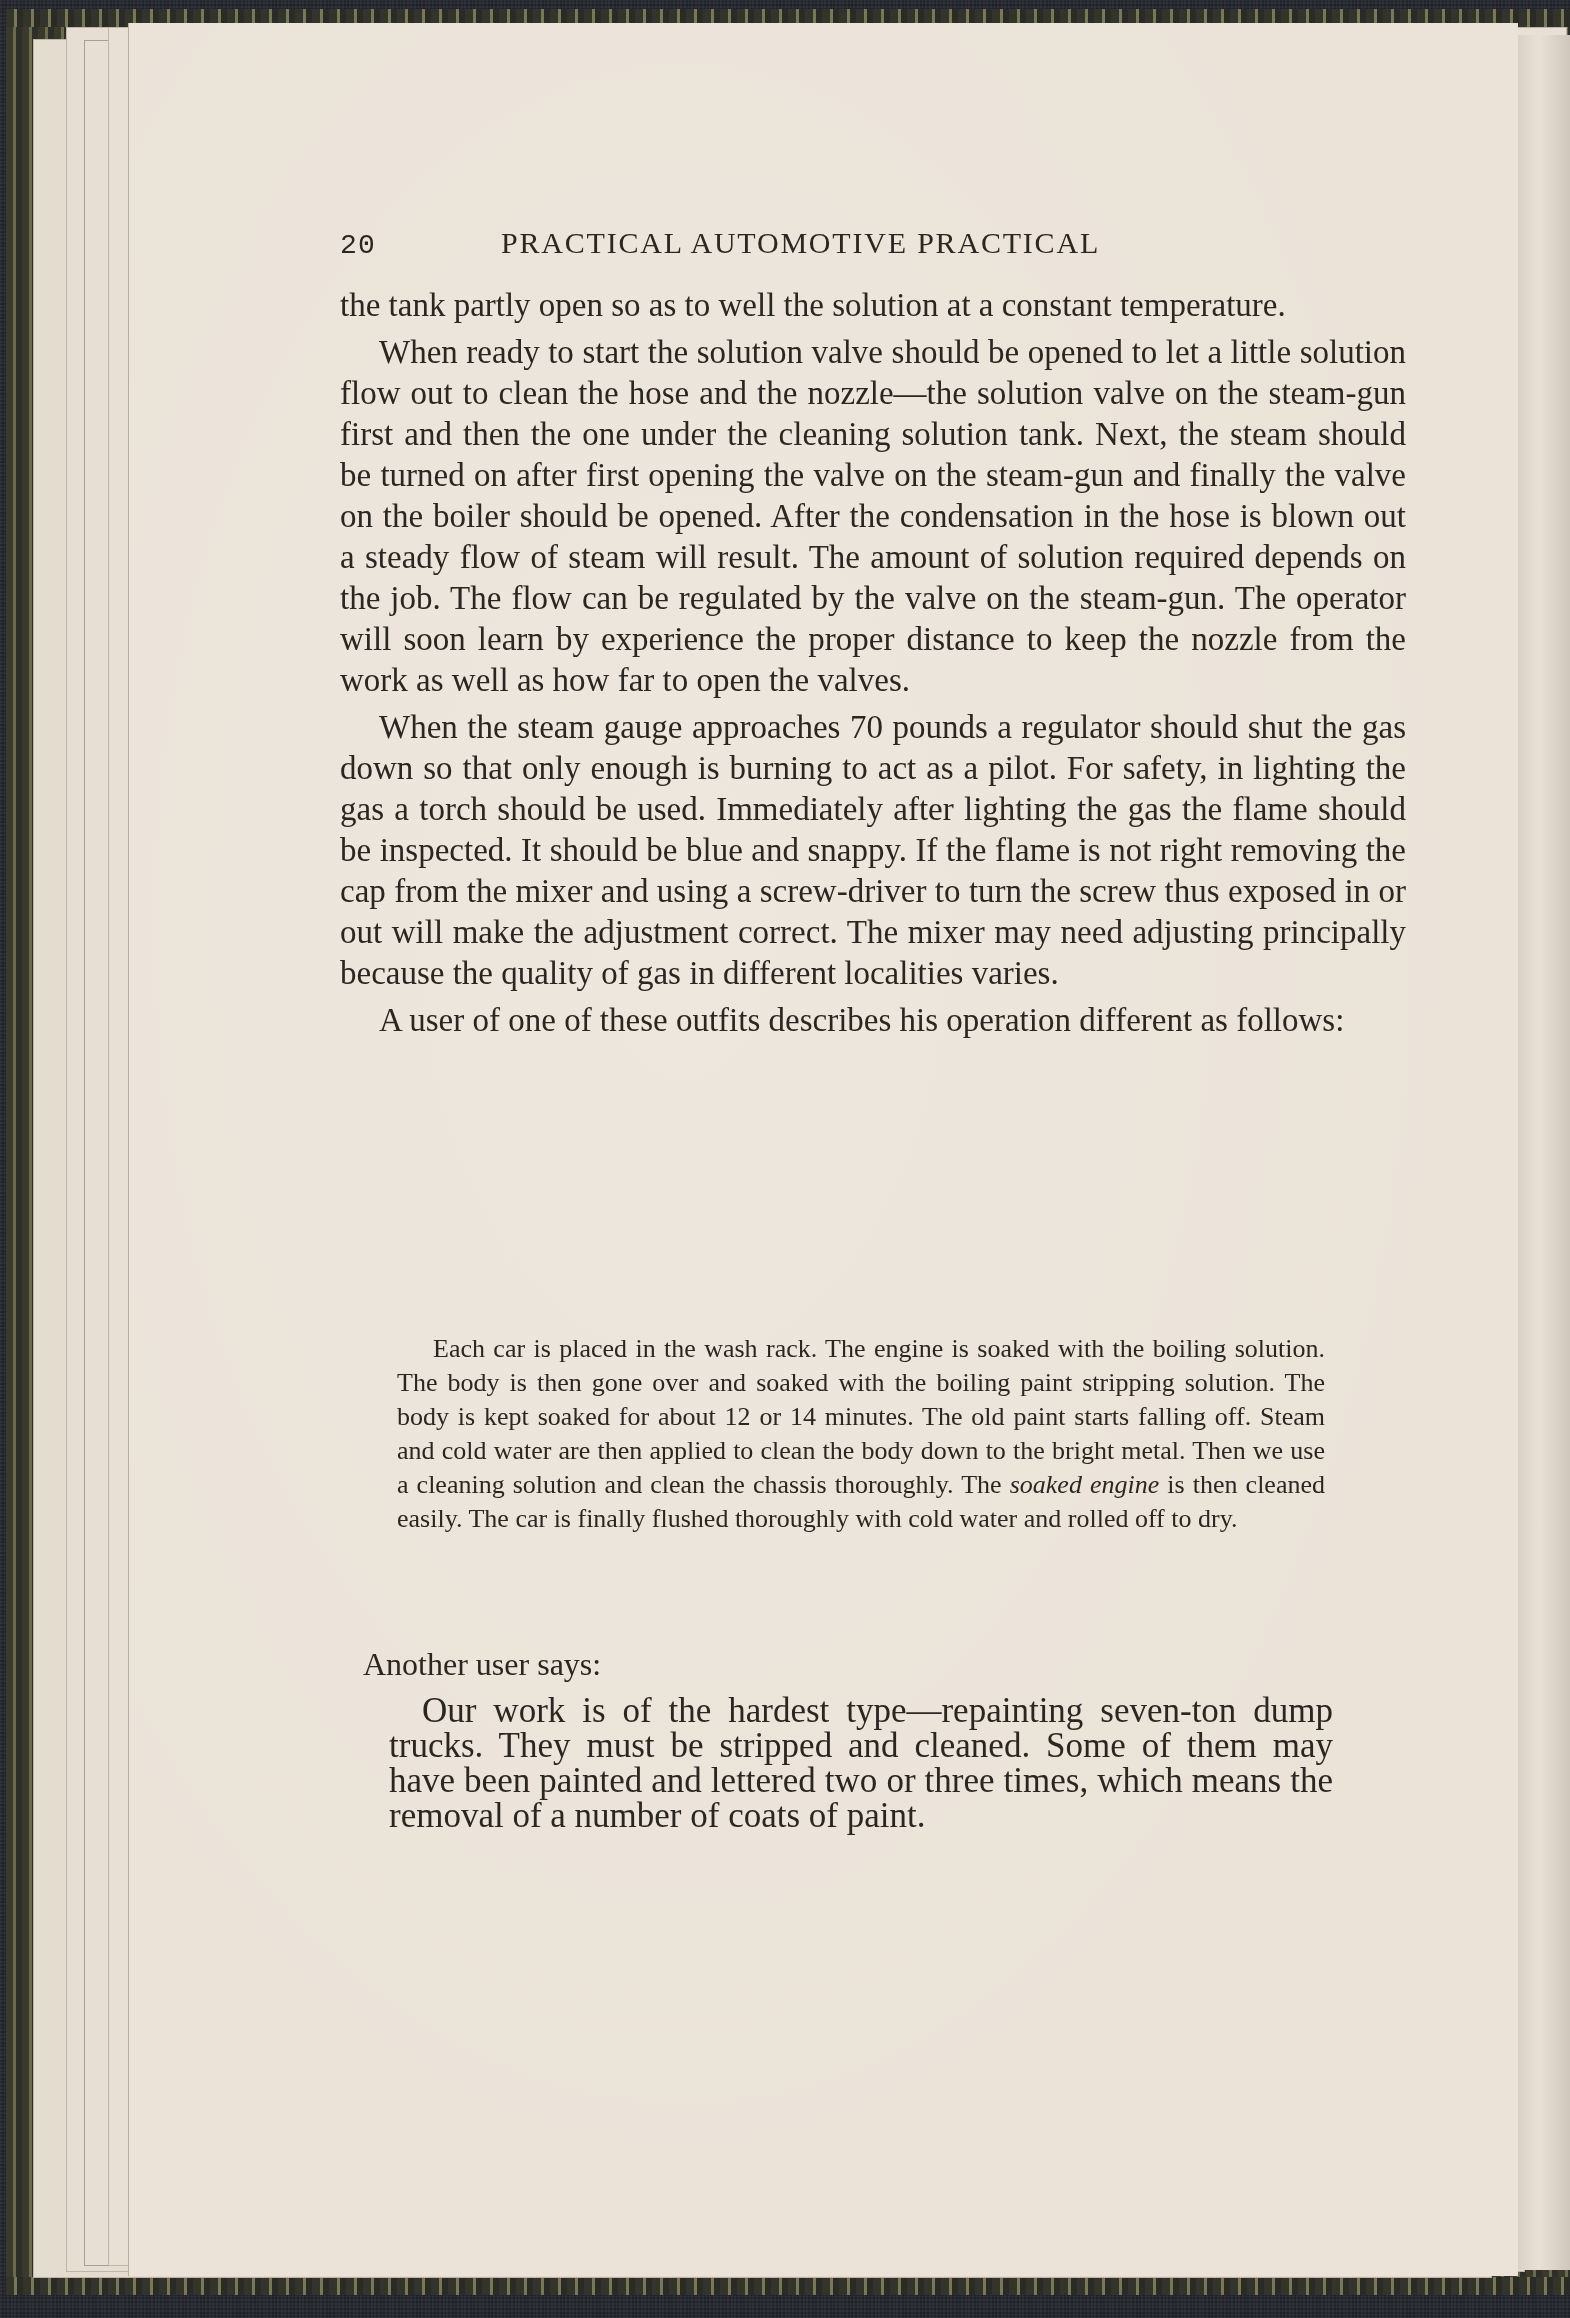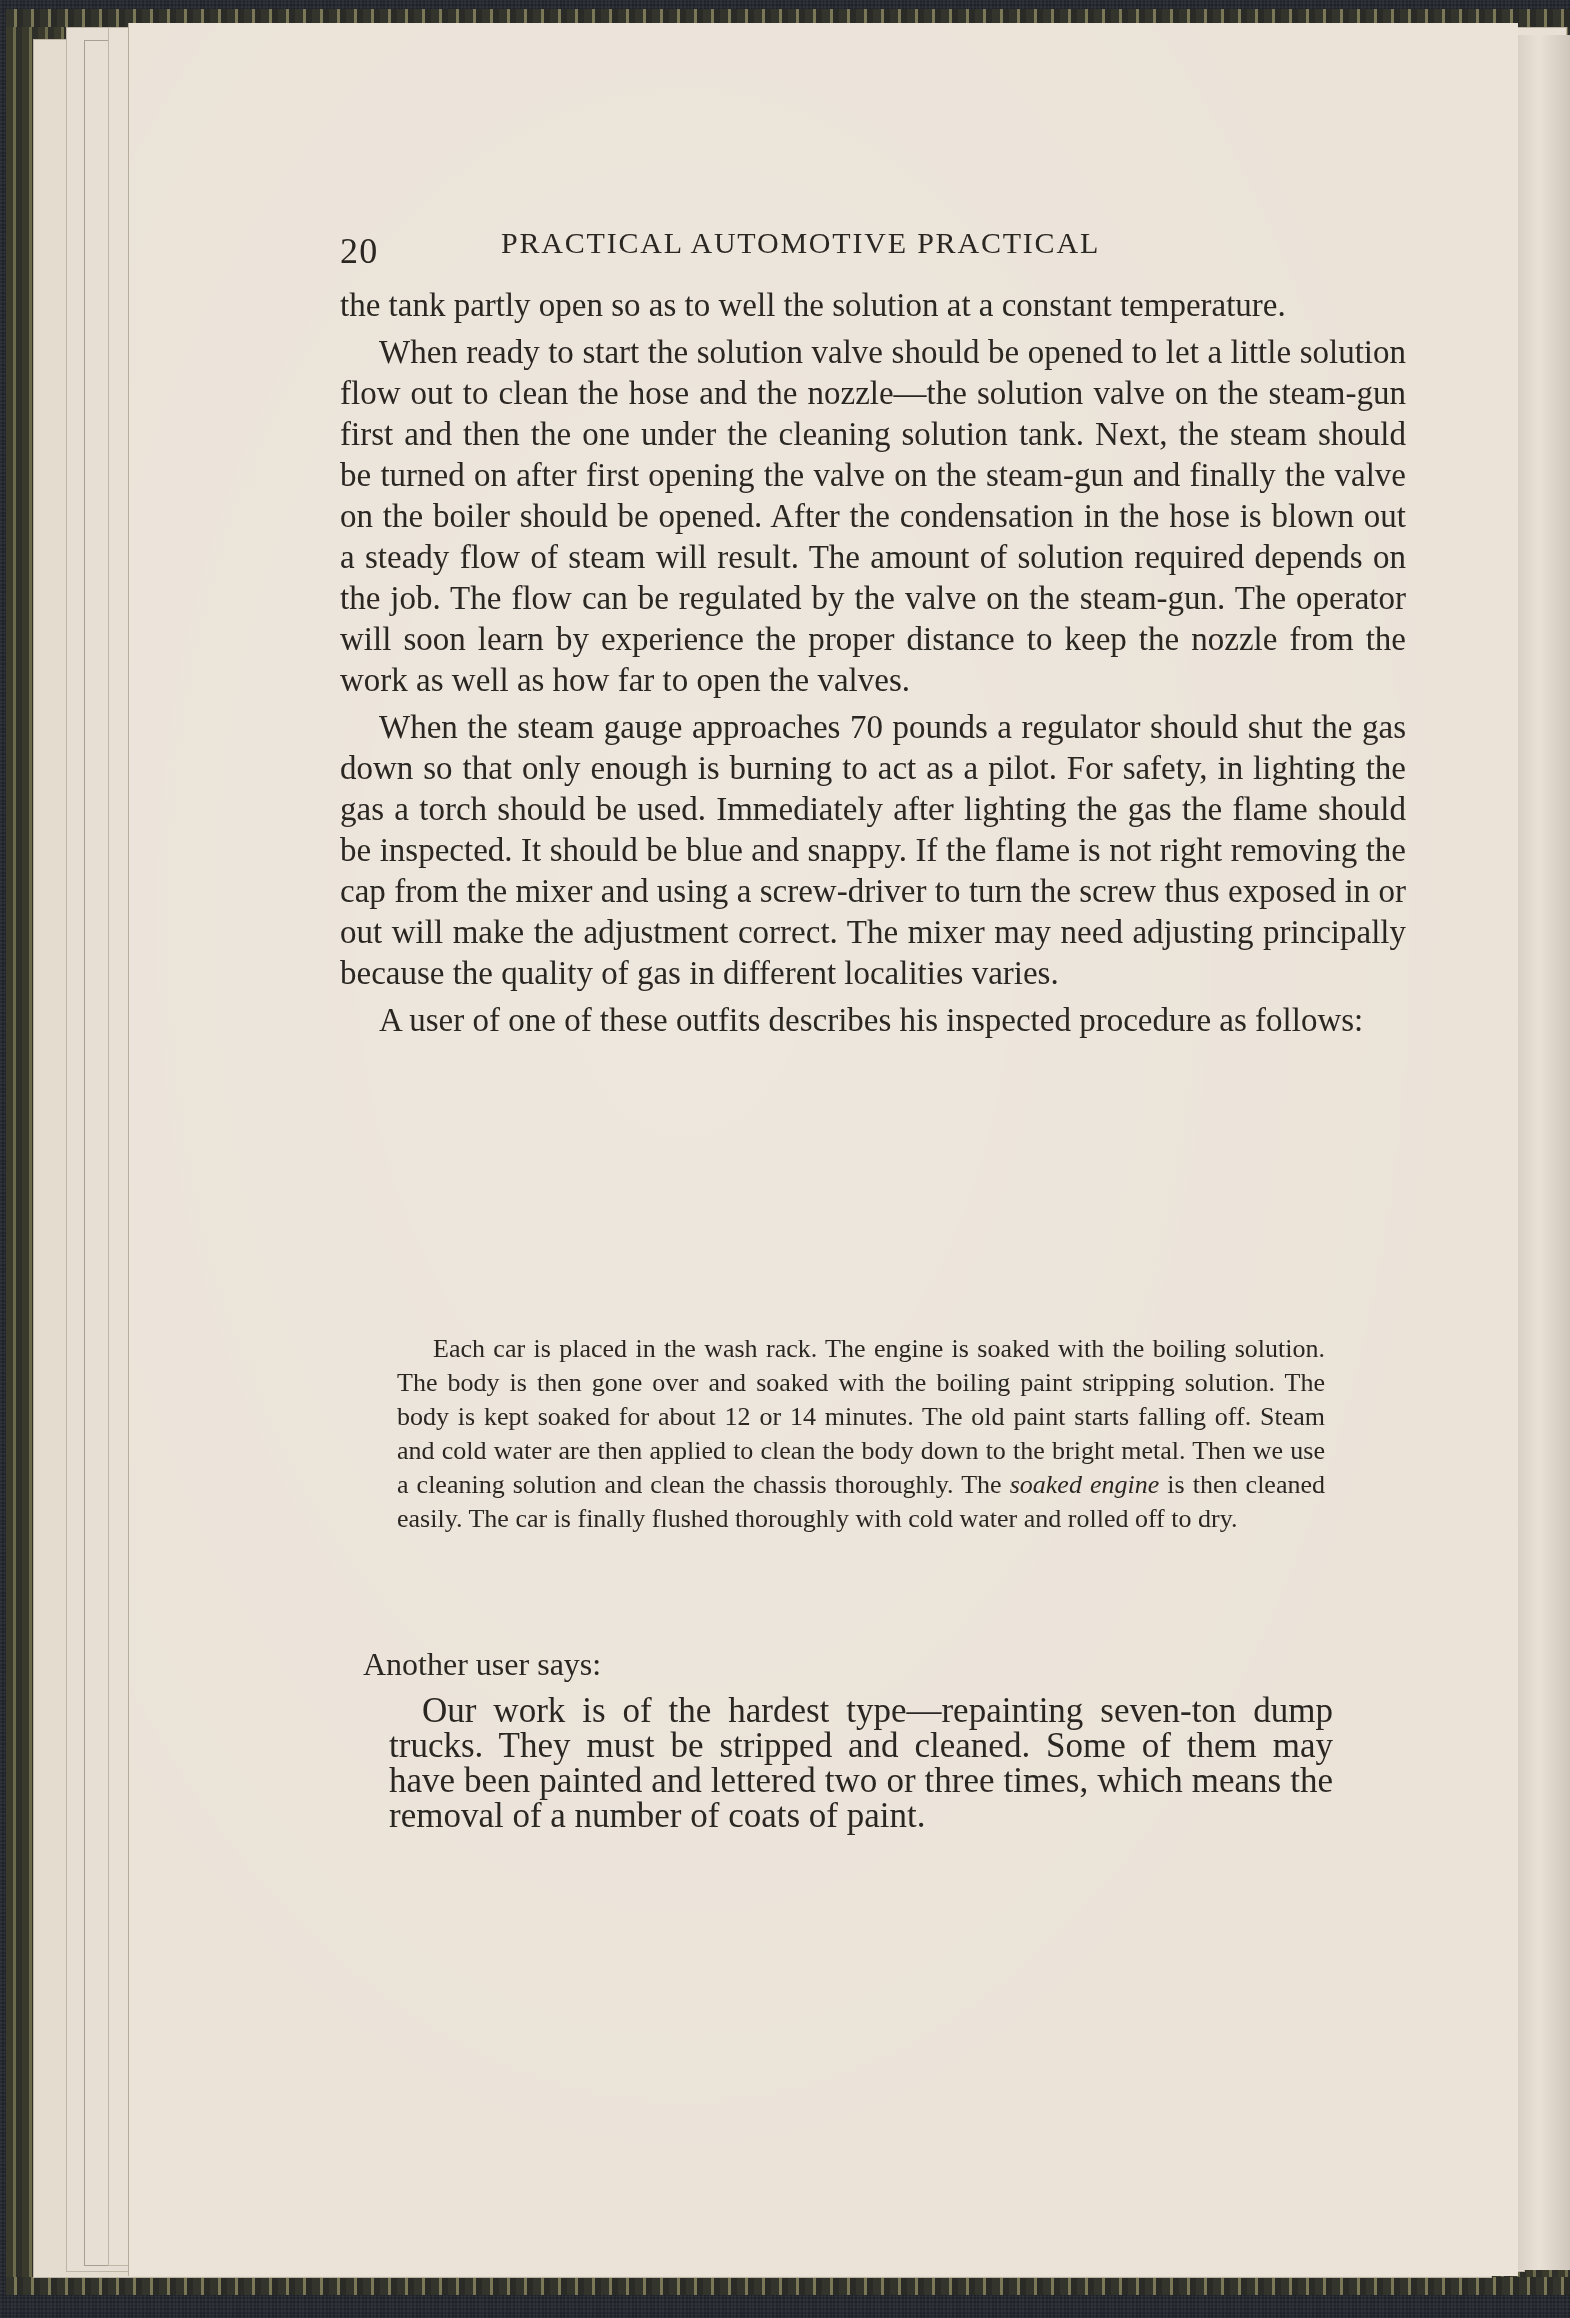--- a/index.html
+++ b/index.html
@@ -49,21 +49,21 @@
   }
   .page-gutter {
     position: absolute; top: 35px; right: 0; width: 52px; bottom: 49px;
     background: linear-gradient(90deg, #d9d1c5, #e9e1d5 40%, #cfc7bb);
   }
   .running-head {
     position: absolute; left: 340px; top: 226px; width: 887px; height: 43px;
     color: #2b2723;
   }
   .folio {
-    position: absolute; left: 0; top: 3.6px; font-size: 36px; letter-spacing: 1.2px;
+    position: absolute; left: 0; top: 3.6px; font-size: 28px; letter-spacing: 1.2px; font-family: Liberation Mono, monospace;
   }
   .head-title {
     position: absolute; left: 161px; top: 0; font-size: 30px; letter-spacing: 1.8px;
   }
   .body-text {
     position: absolute; left: 340px; top: 285px; width: 1066px;
     font-size: 33px; line-height: 41px; text-align: justify; color: #2a2622;
   }
   .body-text p { margin: 0 0 6px 0; text-indent: 0; }
   .body-text p.indent { text-indent: 39px; font-family: Liberation Serif, serif; }
@@ -101,21 +101,21 @@
 
 <div class="running-head">
   <span class="folio">20</span>
   <span class="head-title">PRACTICAL AUTOMOTIVE PRACTICAL</span>
 </div>
 
 <div class="body-text">
   <p>the tank partly open so as to well the solution at a constant temperature.</p>
   <p class="indent">When ready to start the solution valve should be opened to let a little solution flow out to clean the hose and the nozzle—the solution valve on the steam-gun first and then the one under the cleaning solution tank. Next, the steam should be turned on after first opening the valve on the steam-gun and finally the valve on the boiler should be opened. After the condensation in the hose is blown out a steady flow of steam will result. The amount of solution required depends on the job. The flow can be regulated by the valve on the steam-gun. The operator will soon learn by experience the proper distance to keep the nozzle from the work as well as how far to open the valves.</p>
   <p class="indent">When the steam gauge approaches 70 pounds a regulator should shut the gas down so that only enough is burning to act as a pilot. For safety, in lighting the gas a torch should be used. Immediately after lighting the gas the flame should be inspected. It should be blue and snappy. If the flame is not right removing the cap from the mixer and using a screw-driver to turn the screw thus exposed in or out will make the adjustment correct. The mixer may need adjusting principally because the quality of gas in different localities varies.</p>
-  <p class="indent">A user of one of these outfits describes his inspected procedure as follows:</p>
+  <p class="indent">A user of one of these outfits describes his operation different as follows:</p>
 </div>
 
 <div class="quote1">
   <p><span>Each car is placed in the wash rack. The engine is soaked with the boiling solution. The body is then gone over and soaked with the boiling paint stripping solution. The body is kept soaked for about 12 or 14 minutes. The old paint starts falling off. Steam and cold water are then applied to clean the body down to the bright metal. Then we use a cleaning solution and clean the chassis thoroughly. The </span><em>soaked engine</em><span> is then cleaned easily. The car is finally flushed thoroughly with cold water and rolled off to dry.</span></p>
 </div>
 
 <div class="intro2">Another user says:</div>
 
 <div class="quote2">
   <p>Our work is of the hardest type—repainting seven-ton dump trucks. They must be stripped and cleaned. Some of them may have been painted and lettered two or three times, which means the removal of a number of coats of paint.</p>

